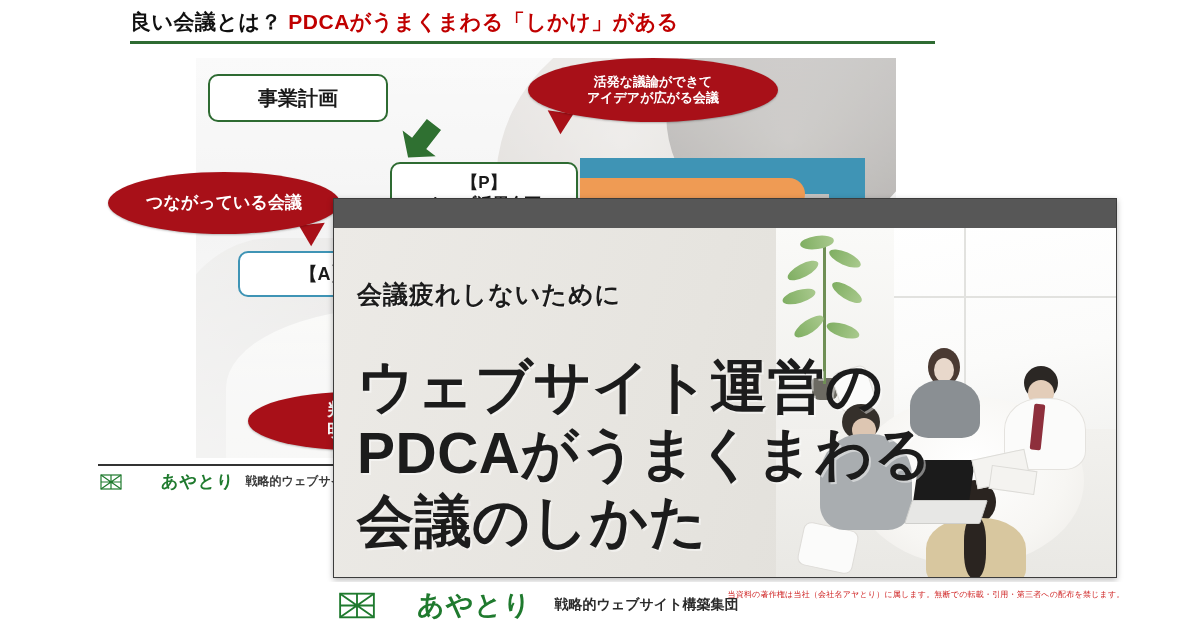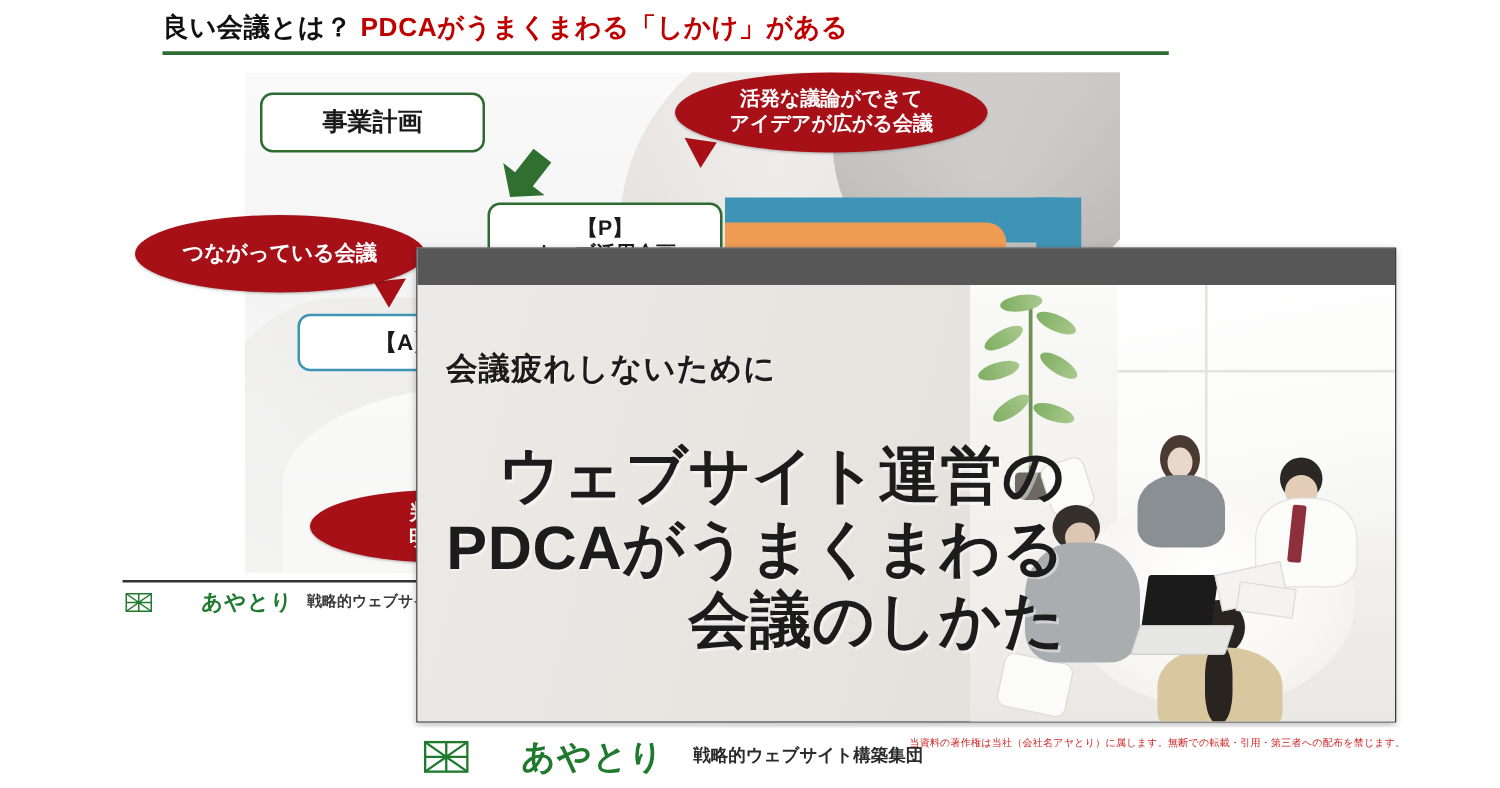--- a/index.html
+++ b/index.html
@@ -114,21 +114,21 @@
   }
 
   
   .callout{
     position:absolute;color:#fff;font-weight:bold;text-align:center;
     background:#a81018;border-radius:50%/50%;
     display:flex;align-items:center;justify-content:center;
     line-height:1.22;box-shadow:0 1px 2px rgba(0,0,0,.25);
   }
   .callout span{display:block;}
-  .co-1{left:540px;top:58px;width:250px;height:64px;font-size:16px;}
+  .co-1{left:528px;top:58px;width:250px;height:64px;font-size:13px;}
   .co-2{left:108px;top:172px;width:232px;height:62px;font-size:17px;}
   .co-3{left:248px;top:392px;width:210px;height:58px;font-size:17px;}
   .tail{position:absolute;width:0;height:0;}
   .tail-1{
     left:546px;top:112px;
     border-left:16px solid transparent;border-right:10px solid transparent;
     border-top:22px solid #a81018;transform:rotate(8deg);
   }
   .tail-2{
     left:300px;top:224px;
@@ -168,24 +168,23 @@
     background:linear-gradient(105deg,#eceae6 0%,#e6e4df 45%,#dddbd6 100%);
     overflow:hidden;
   }
   .front-sub{
     position:absolute;left:23px;top:50px;
     font-size:25px;font-weight:bold;color:#1c1c1c;letter-spacing:1px;
     text-shadow:1px 1px 0 rgba(255,255,255,.55);
   }
   .front-title{
     position:absolute;left:23px;top:125px;
-    font-size:49px;font-weight:bold;color:#1c1c1c;line-height:1.18;
+    font-size:57px;font-weight:bold;color:#1c1c1c;line-height:1.18;
     letter-spacing:.5px;white-space:nowrap;
     text-shadow:2px 2px 0 rgba(255,255,255,.45);
-    text-align:right;
   }
   .front-title span{display:block;}
 
   
   .front-photo{
     position:absolute;right:0;top:0;width:340px;height:351px;overflow:hidden;
     background:linear-gradient(180deg,#f7f7f5 0%,#efeeec 60%,#e8e7e4 100%);
   }
   .fp-window{
     position:absolute;left:118px;top:-10px;width:240px;height:220px;

